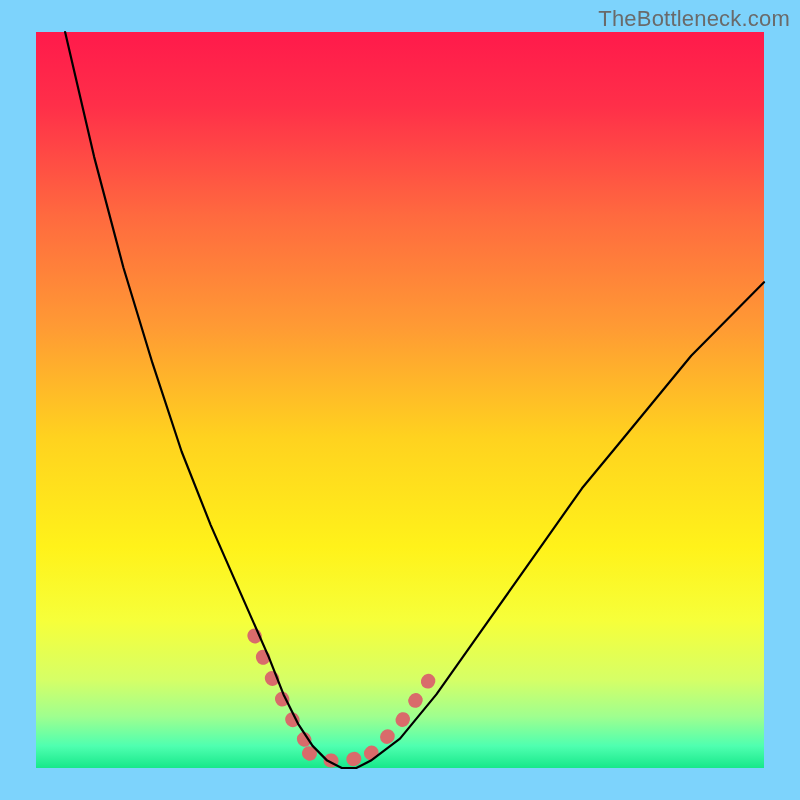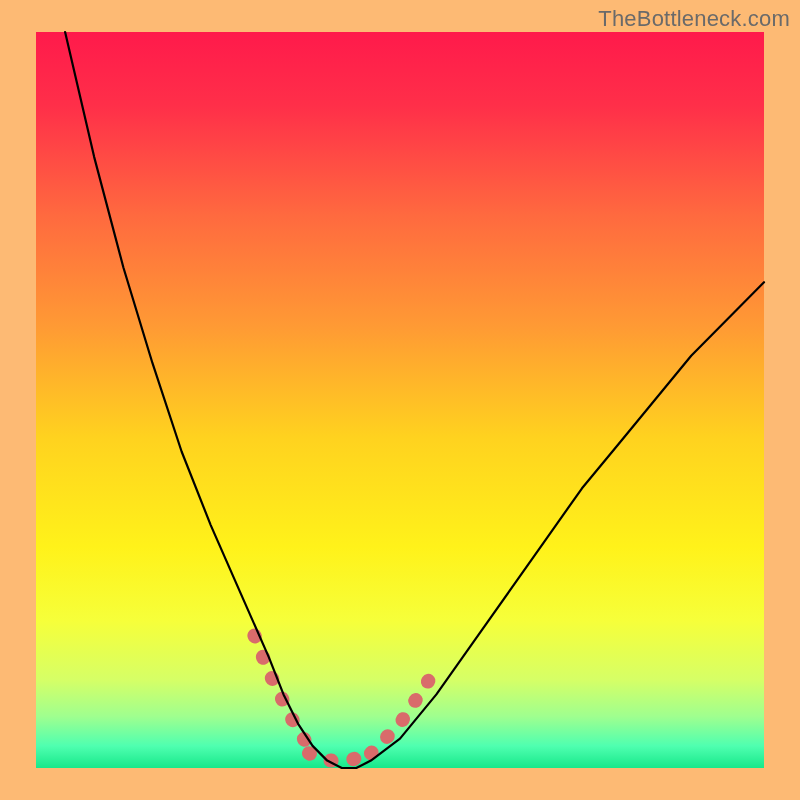--- a/index.html
+++ b/index.html
@@ -9,21 +9,21 @@
     height: 800px;
     background: #000;
     overflow: hidden;
     font-family: Arial, Helvetica, sans-serif;
   }
   .frame {
     position: absolute;
     left: 0; top: 0;
     width: 800px;
     height: 800px;
-    background: #fdba74;
+    background: #7dd3fc;
   }
   .watermark {
     position: absolute;
     top: 6px;
     right: 10px;
     color: #6a6a6a;
     font-size: 22px;
     font-weight: 400;
     letter-spacing: 0.2px;
     z-index: 20;

